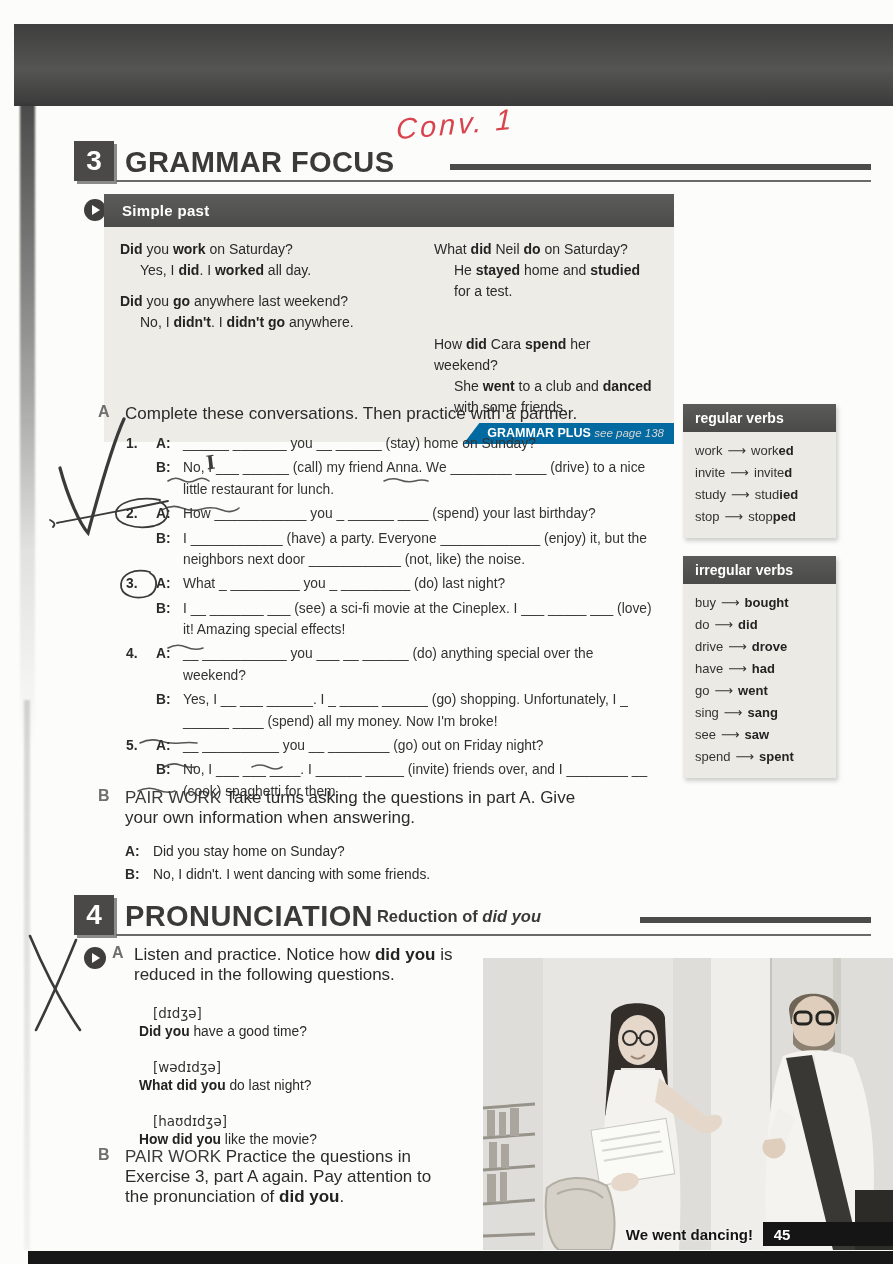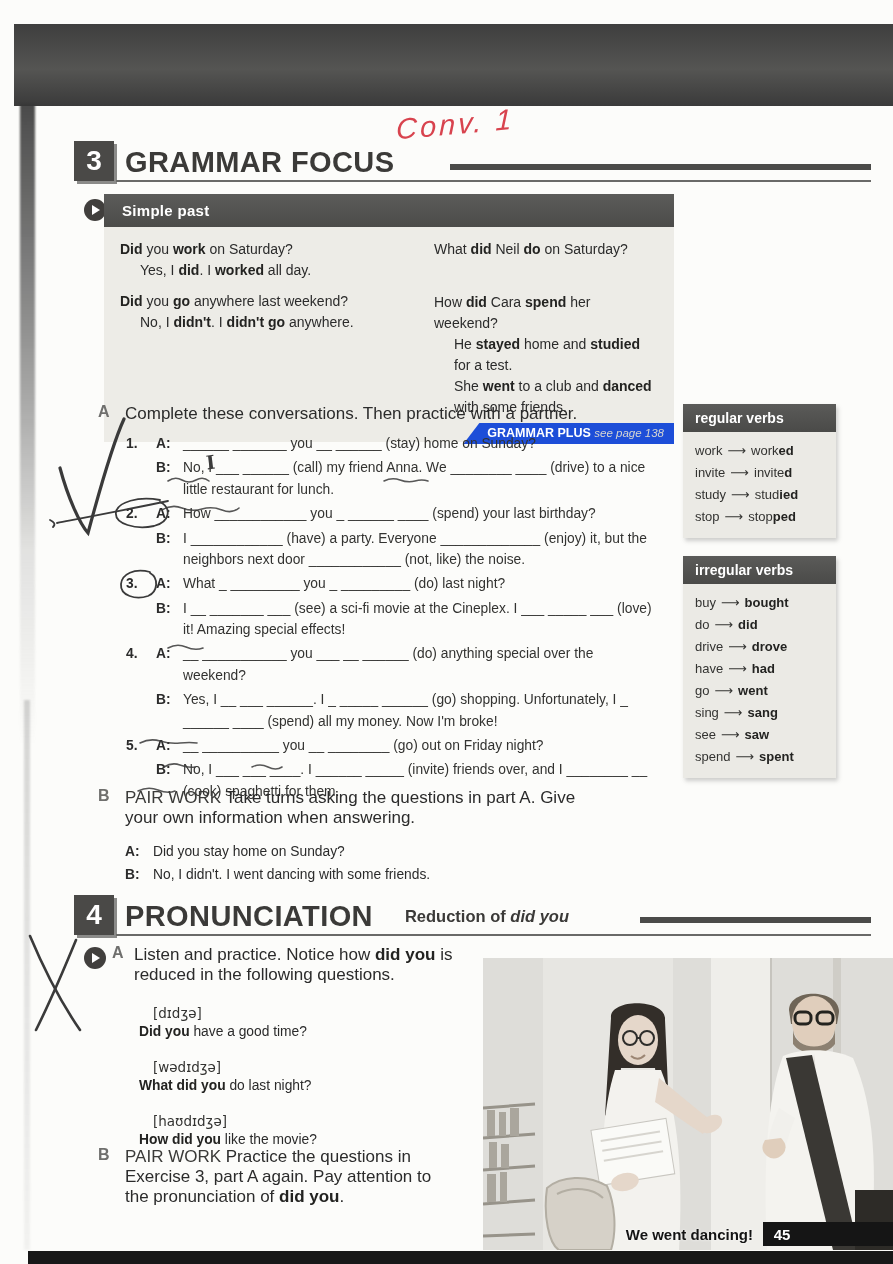--- a/index.html
+++ b/index.html
@@ -18,21 +18,21 @@
   .red-note{position:absolute;left:396px;top:108px;font-size:29px;color:#d8434e;
             transform:rotate(-5deg) skewX(-6deg);letter-spacing:3px;font-style:italic;}
 
   
   .sec{position:absolute;display:flex;align-items:flex-start;}
   .sec3{left:74px;top:141px;}
   .sec4{left:74px;top:895px;}
   .num-box{width:40px;height:40px;background:#49484600;background:#4a4947;color:#fff;font-size:28px;font-weight:bold;
            display:flex;align-items:center;justify-content:center;box-shadow:3px 3px 0 #8b8b89;flex:none;}
   .sec-title{margin-left:11px;font-size:29px;font-weight:bold;color:#3b3a38;letter-spacing:.4px;padding-top:5px;white-space:nowrap;}
-  .sec-sub{margin-left:32px;font-size:16.5px;font-weight:bold;color:#3b3a38;padding-top:12px;white-space:nowrap;}
+  .sec-sub{margin-left:4px;font-size:16.5px;font-weight:bold;color:#3b3a38;padding-top:12px;white-space:nowrap;}
   .rule-thick{position:absolute;height:6px;background:#4b4b49;}
   .rule-thin{position:absolute;height:2px;background:#6a6a68;}
   .r3a{left:450px;right:22px;top:164px;}
   .r3b{left:116px;right:22px;top:180px;}
   .r4a{left:640px;right:22px;top:917px;}
   .r4b{left:116px;right:22px;top:934px;}
 
   .play{position:absolute;width:22px;height:22px;border-radius:50%;background:#413f3d;
         display:flex;align-items:center;justify-content:center;}
   .play::after{content:"";margin-left:2px;border-left:8px solid #fff;border-top:5px solid transparent;border-bottom:5px solid transparent;}
@@ -43,21 +43,21 @@
   .panel{position:absolute;left:104px;top:194px;width:570px;}
   .panel-head{height:33px;background:linear-gradient(180deg,#5c5c5a,#4b4b49);color:#fff;font-weight:bold;
               font-size:15px;display:flex;align-items:center;padding-left:18px;letter-spacing:.3px;}
   .panel-body{background:#edece7;position:relative;padding:12px 16px 24px 16px;display:flex;gap:22px;}
   .g-col-l{width:292px;}
   .g-col-r{flex:1;}
   .g-line{font-size:14px;line-height:1.5;}
   .g-line.a{padding-left:20px;}
   .g-line.q2{margin-top:10px;}
   .g-col-r .g-line.q2{margin-top:32px;}
-  .gplus{position:absolute;right:0;bottom:-2px;background:#1d4ed8;color:#fff;font-size:12.5px;font-weight:bold;
+  .gplus{position:absolute;right:0;bottom:-2px;background:#0369a1;color:#fff;font-size:12.5px;font-weight:bold;
          padding:3px 10px 4px 24px;clip-path:polygon(16px 0,100% 0,100% 100%,0 100%);}
   .gplus .note{font-weight:normal;font-style:italic;color:#d6d6d2;font-size:11.5px;}
 
   
   .ex-a{position:absolute;left:98px;top:403px;width:562px;}
   .ex-head{display:flex;}
   .ex-label{font-weight:bold;color:#6f6f6d;font-size:16px;width:27px;flex:none;}
   .ex-instr{font-size:17px;padding-top:1px;}
   .tag{font-weight:normal;color:#3a3a38;}
   .ex-items{margin-top:9px;padding-left:28px;}
@@ -126,22 +126,22 @@
     <div class="panel-head">Simple past</div>
     <div class="panel-body">
       <div class="g-col-l">
         <div class="g-line q"><strong>Did</strong> you <strong>work</strong> on Saturday?</div>
         <div class="g-line a">Yes, I <strong>did</strong>. I <strong>worked</strong> all day.</div>
         <div class="g-line q2"><strong>Did</strong> you <strong>go</strong> anywhere last weekend?</div>
         <div class="g-line a">No, I <strong>didn't</strong>. I <strong>didn't go</strong> anywhere.</div>
       </div>
       <div class="g-col-r">
         <div class="g-line q">What <strong>did</strong> Neil <strong>do</strong> on Saturday?</div>
+        <div class="g-line a">He <strong>stayed</strong> home and <strong>studied</strong> for a test.</div>
         <div class="g-line q2">How <strong>did</strong> Cara <strong>spend</strong> her weekend?</div>
-        <div class="g-line a">He <strong>stayed</strong> home and <strong>studied</strong> for a test.</div>
         <div class="g-line a">She <strong>went</strong> to a club and <strong>danced</strong> with some friends.</div>
       </div>
       <div class="gplus">
         <span>GRAMMAR PLUS</span>
         <span class="note">see page 138</span>
       </div>
     </div>
   </div>
 
   <div class="ex-a">

